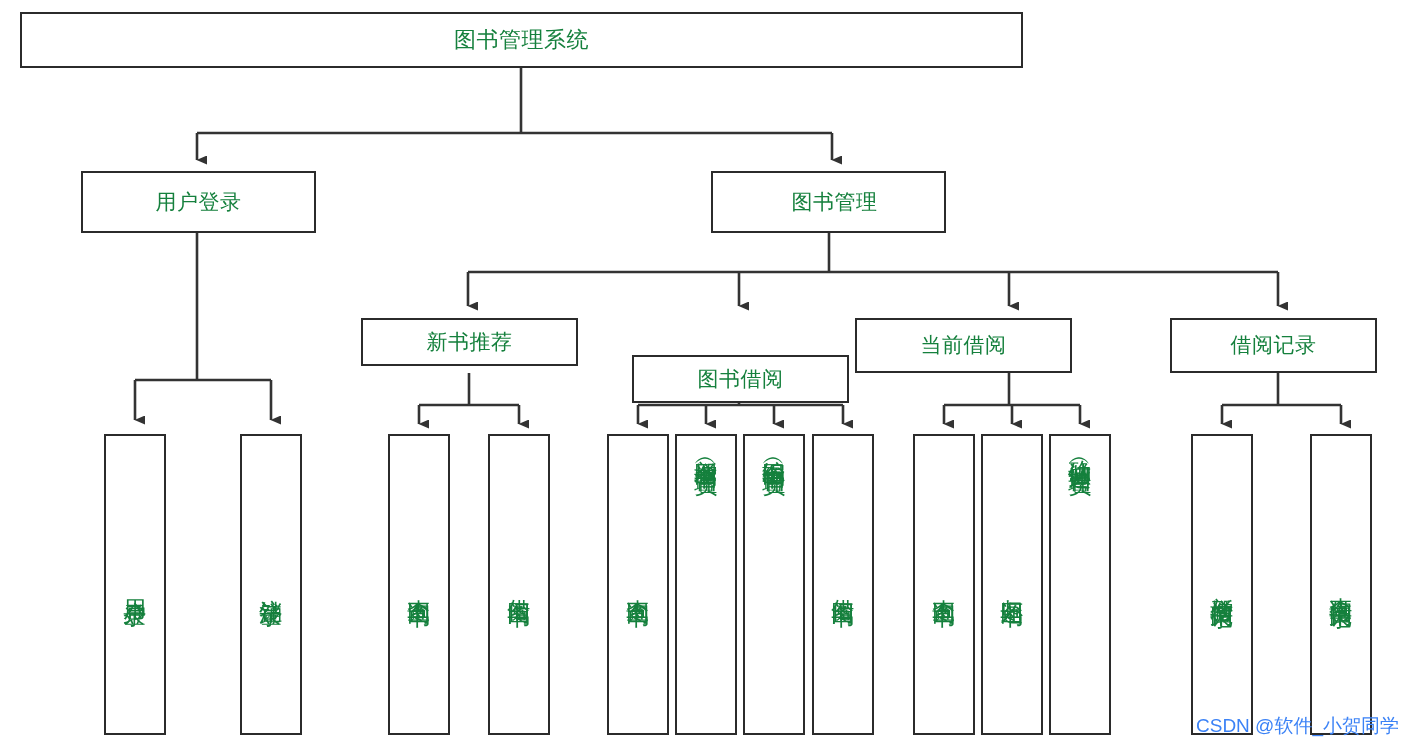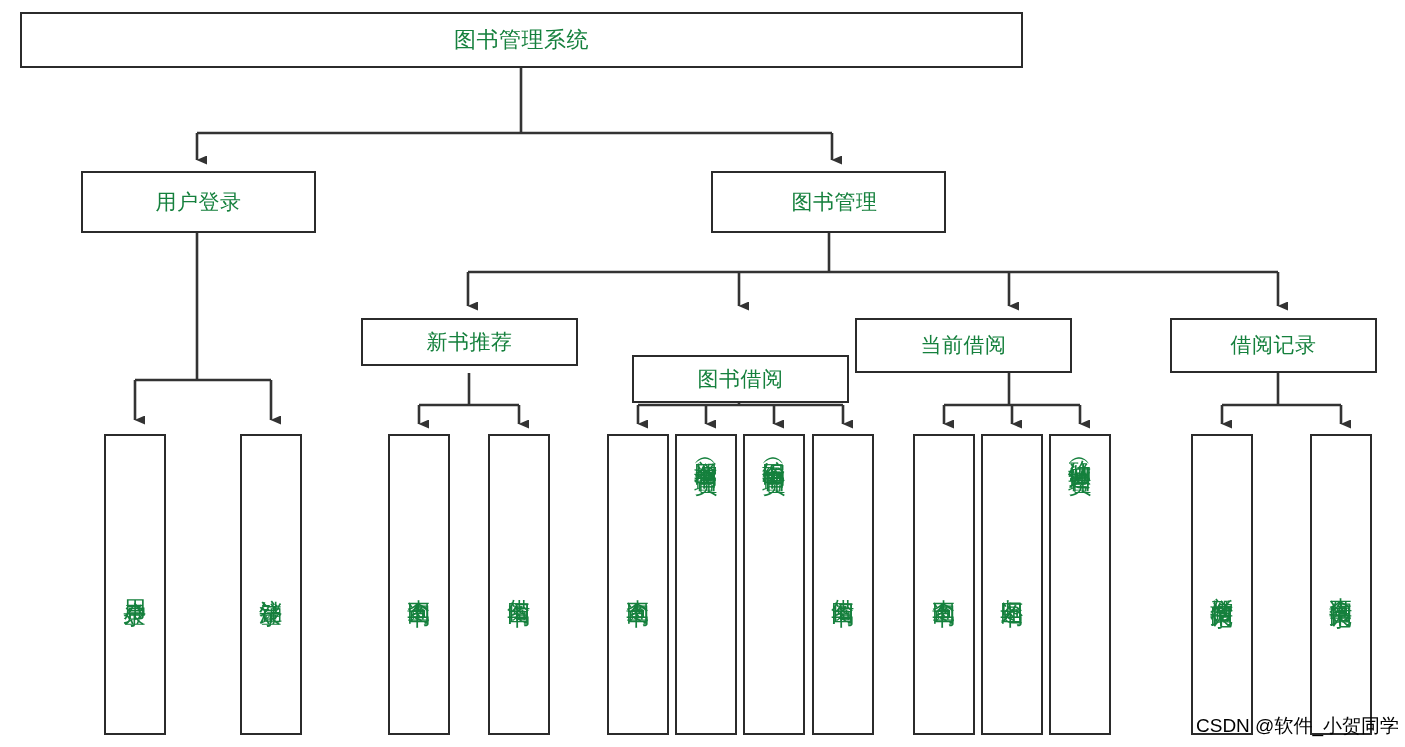--- a/index.html
+++ b/index.html
@@ -64,21 +64,21 @@
     line-height: 1.06;
     letter-spacing: 2px;
     white-space: nowrap;
   }
   .node.vert.center-v {
     align-items: center;
     padding-top: 0;
   }
   .watermark {
     position: absolute;
-    color: #000000;
+    color: #3b82f6;
     font-size: 19px;
     white-space: nowrap;
     font-family: "Liberation Sans", "DejaVu Sans", sans-serif;
     pointer-events: none;
   }
 </style>
 </head>
 <body>
 
 <div id="diagram-root">

